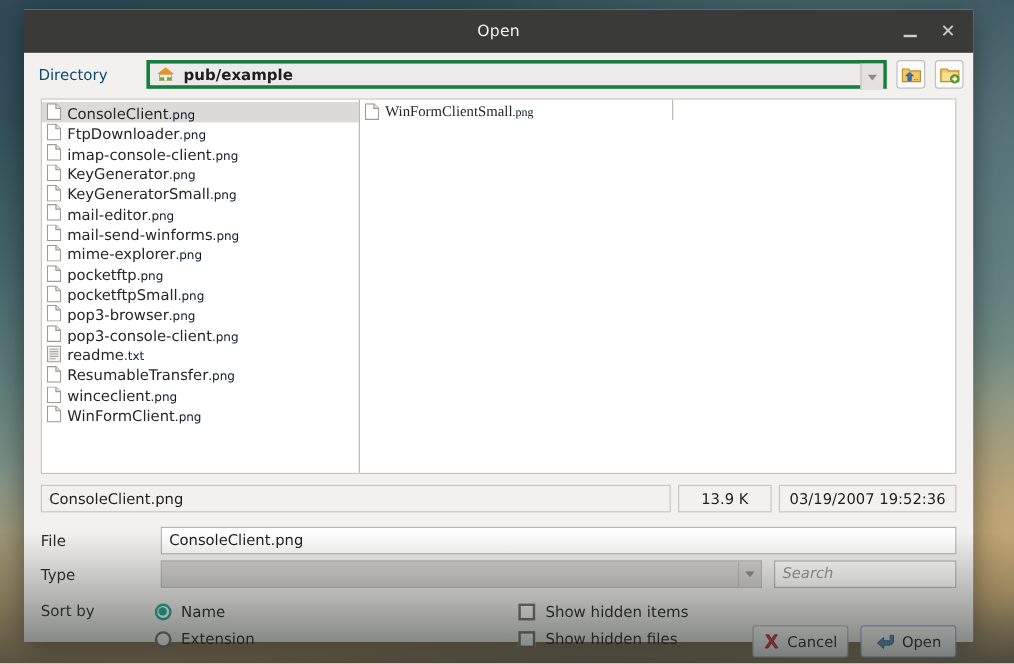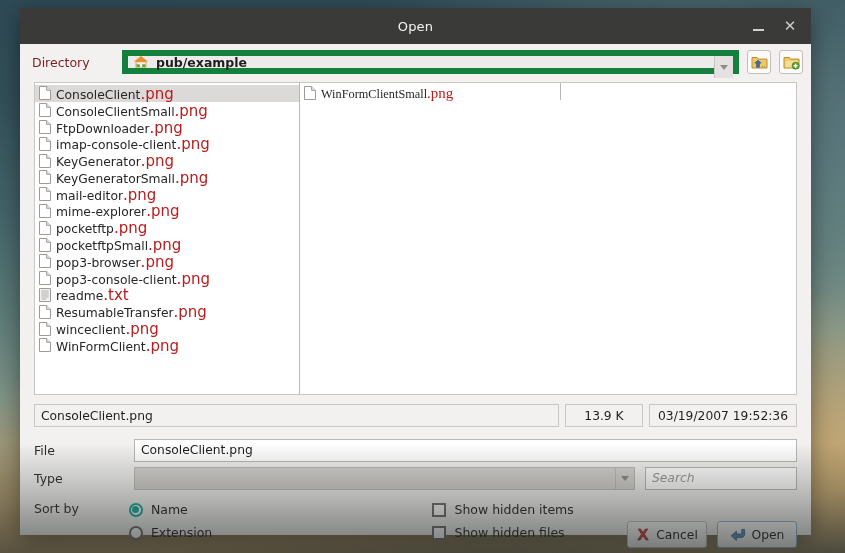--- a/index.html
+++ b/index.html
@@ -88,26 +88,26 @@
 
   
   .dir-row {
     height: 36px;
     display: flex;
     align-items: center;
     padding: 0 8px 0 12px;
     gap: 8px;
     flex: 0 0 auto;
   }
-  .dir-label { font-size: 12.5px; color: #7f1d1d; width: 82px; }
+  .dir-label { font-size: 12.5px; color: #0c4a6e; width: 82px; }
   .dir-combo {
     flex: 1;
     height: 24px;
     background: #eceaea;
-    border: 6px solid #15803d;
+    border: 3px solid #15803d;
     display: flex;
     align-items: center;
     padding-left: 5px;
     gap: 7px;
     position: relative;
   }
   .dir-path { font-size: 12.5px; color: #1e1e1e; font-weight: 700; }
   .dir-arrow {
     position: absolute; right: 0; top: 0;
     width: 19px; height: 22px;
@@ -146,21 +146,21 @@
   .filerow {
     display: flex;
     align-items: center;
     height: 16.8px;
     padding-left: 4px;
     gap: 5px;
     white-space: nowrap;
   }
   .filerow.sel { background: #dcdad8; }
   .fname { font-size: 12.3px; color: #262626; }
-  .fext  { font-size: 15px; color: #b91c1c; }
+  .fext  { font-size: 10px; color: #0f172a; }
 
   
   .status-row {
     display: flex;
     margin: 9px 14px 0 14px;
     gap: 6px;
     flex: 0 0 auto;
   }
   .status-cell {
     height: 23px;
@@ -360,29 +360,20 @@
             </span>
             <span><span class="fname">ConsoleClient</span><span class="fext">.png</span></span>
           </div>
           <div class="filerow">
             <span>
               <svg width="12" height="14" viewBox="0 0 12 14">
                 <path d="M0.5 0.5 L7.6 0.5 L11.5 4.3 L11.5 13.5 L0.5 13.5 Z" fill="#ffffff" stroke="#9d9a98"></path>
                 <path d="M7.6 0.5 L7.6 4.3 L11.5 4.3" fill="#e8e6e4" stroke="#9d9a98"></path>
               </svg>
             </span>
-            <span><span class="fname">ConsoleClientSmall</span><span class="fext">.png</span></span>
-          </div>
-          <div class="filerow">
-            <span>
-              <svg width="12" height="14" viewBox="0 0 12 14">
-                <path d="M0.5 0.5 L7.6 0.5 L11.5 4.3 L11.5 13.5 L0.5 13.5 Z" fill="#ffffff" stroke="#9d9a98"></path>
-                <path d="M7.6 0.5 L7.6 4.3 L11.5 4.3" fill="#e8e6e4" stroke="#9d9a98"></path>
-              </svg>
-            </span>
             <span><span class="fname">FtpDownloader</span><span class="fext">.png</span></span>
           </div>
           <div class="filerow">
             <span>
               <svg width="12" height="14" viewBox="0 0 12 14">
                 <path d="M0.5 0.5 L7.6 0.5 L11.5 4.3 L11.5 13.5 L0.5 13.5 Z" fill="#ffffff" stroke="#9d9a98"></path>
                 <path d="M7.6 0.5 L7.6 4.3 L11.5 4.3" fill="#e8e6e4" stroke="#9d9a98"></path>
               </svg>
             </span>
             <span><span class="fname">imap-console-client</span><span class="fext">.png</span></span>
@@ -406,20 +397,29 @@
             <span><span class="fname">KeyGeneratorSmall</span><span class="fext">.png</span></span>
           </div>
           <div class="filerow">
             <span>
               <svg width="12" height="14" viewBox="0 0 12 14">
                 <path d="M0.5 0.5 L7.6 0.5 L11.5 4.3 L11.5 13.5 L0.5 13.5 Z" fill="#ffffff" stroke="#9d9a98"></path>
                 <path d="M7.6 0.5 L7.6 4.3 L11.5 4.3" fill="#e8e6e4" stroke="#9d9a98"></path>
               </svg>
             </span>
             <span><span class="fname">mail-editor</span><span class="fext">.png</span></span>
+          </div>
+          <div class="filerow">
+            <span>
+              <svg width="12" height="14" viewBox="0 0 12 14">
+                <path d="M0.5 0.5 L7.6 0.5 L11.5 4.3 L11.5 13.5 L0.5 13.5 Z" fill="#ffffff" stroke="#9d9a98"></path>
+                <path d="M7.6 0.5 L7.6 4.3 L11.5 4.3" fill="#e8e6e4" stroke="#9d9a98"></path>
+              </svg>
+            </span>
+            <span><span class="fname">mail-send-winforms</span><span class="fext">.png</span></span>
           </div>
           <div class="filerow">
             <span>
               <svg width="12" height="14" viewBox="0 0 12 14">
                 <path d="M0.5 0.5 L7.6 0.5 L11.5 4.3 L11.5 13.5 L0.5 13.5 Z" fill="#ffffff" stroke="#9d9a98"></path>
                 <path d="M7.6 0.5 L7.6 4.3 L11.5 4.3" fill="#e8e6e4" stroke="#9d9a98"></path>
               </svg>
             </span>
             <span><span class="fname">mime-explorer</span><span class="fext">.png</span></span>
           </div>

